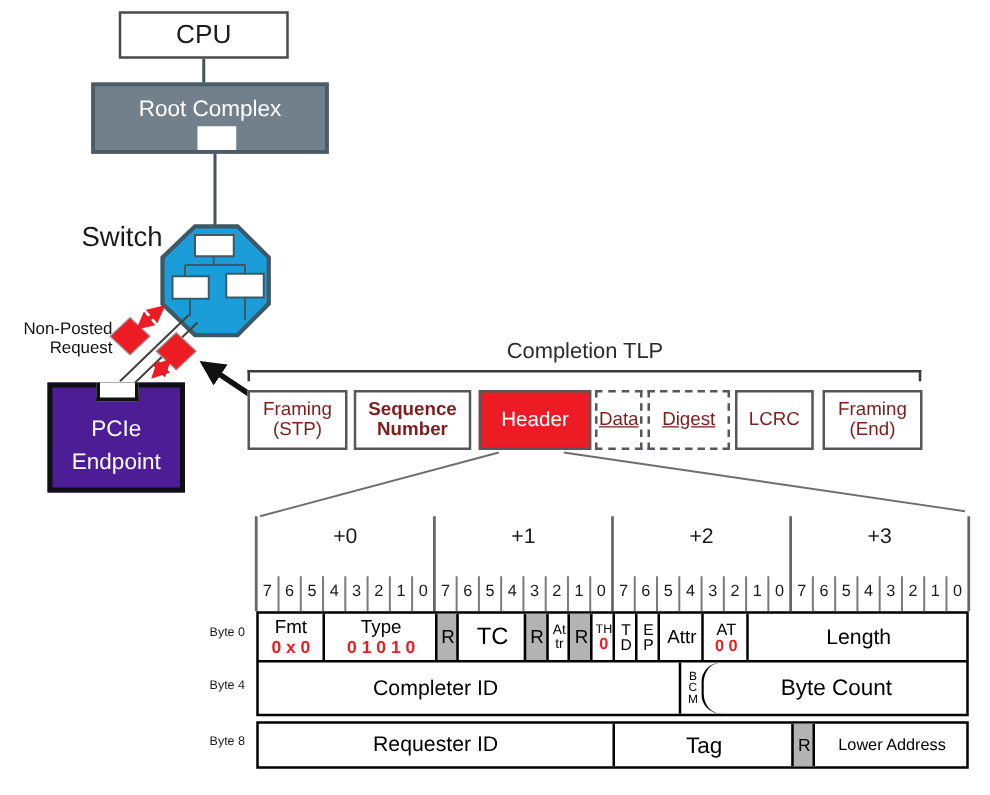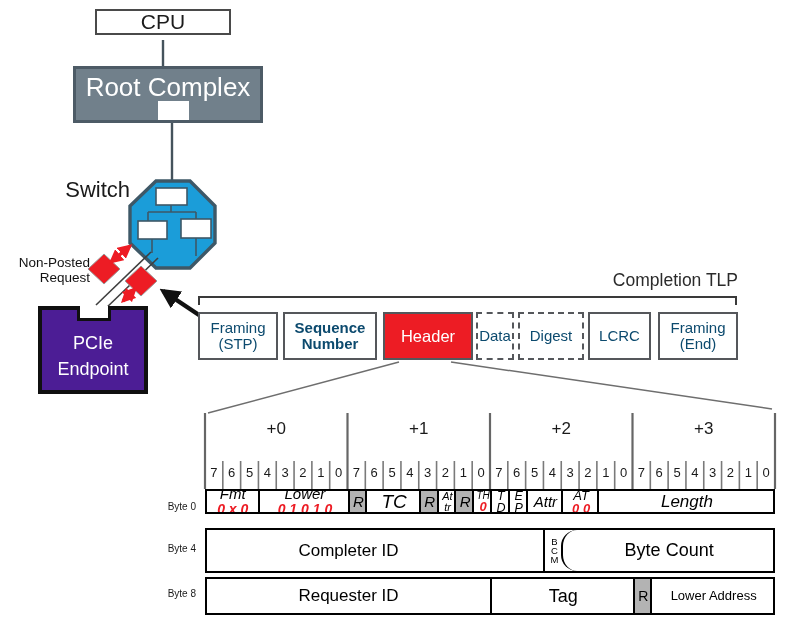--- a/index.html
+++ b/index.html
@@ -3,38 +3,38 @@
 <meta charset="utf-8">
 <style>
   html,body{margin:0;padding:0;background:#fff;}
   #stage{position:relative;width:792px;height:636px;background:#fff;overflow:hidden;
          font-family:"Liberation Sans","DejaVu Sans",sans-serif;color:#000;}
   .abs{position:absolute;}
   #overlay{position:absolute;left:0;top:0;z-index:1;}
   .box{position:absolute;box-sizing:border-box;display:flex;flex-direction:column;
        align-items:center;justify-content:center;text-align:center;z-index:2;}
   
-  .cpu{left:95px;top:9px;width:136px;height:26px;border:2px solid #4a4a4a;background:#fff;
+  .cpu{left:95px;top:9px;width:136px;height:38px;border:2px solid #4a4a4a;background:#fff;
        font-size:21px;color:#1c1c1c;}
   .rc{left:73px;top:66px;width:190px;height:57px;background:#71808b;border:3px solid #4d5b66;
-      color:#fff;font-size:26px;padding-bottom:14px;}
+      color:#fff;font-size:18px;padding-bottom:14px;}
   .rc-port{left:158px;top:101px;width:31px;height:19px;background:#fff;z-index:3;}
   .switch-label{left:30px;top:177px;width:100px;text-align:right;font-size:22px;color:#1a1a1a;z-index:2;}
   .np-label{left:2px;top:256px;width:88px;text-align:right;font-size:13.5px;line-height:14.5px;color:#111;z-index:2;}
   .ep{left:38px;top:306px;width:110px;height:88px;background:#4c1d95;border:4px solid #101010;
       color:#fff;font-size:18px;line-height:26px;padding-top:12px;}
   .ep-port{left:77px;top:306px;width:34px;height:15px;background:#fff;z-index:3;
            border:3px solid #101010;border-top:none;box-sizing:border-box;}
   
-  .tlp-title{left:198px;top:270px;width:540px;text-align:right;font-size:17.5px;color:#2b2b2b;z-index:2;}
+  .tlp-title{left:198px;top:270px;width:540px;text-align:center;font-size:17.5px;color:#2b2b2b;z-index:2;}
   .bracket{left:198px;top:296px;width:539px;height:9px;box-sizing:border-box;z-index:2;
            border-top:2.4px solid #3a3a3a;border-left:2.4px solid #3a3a3a;border-right:2.4px solid #3a3a3a;}
-  .tlpbox{top:312px;height:48px;border:2px solid #55575b;background:#fff;color:#0c4a6e;
+  .tlpbox{top:312px;height:48px;border:2px solid #55575b;background:#fff;color:#7f1d1d;
           font-size:15px;line-height:16px;}
-  .tlpbox.dashed{border-style:dashed;}
+  .tlpbox.dashed{border-style:dashed;text-decoration:underline;}
   .tlpbox.hdr{background:#ed1c24;color:#fff;font-size:16.5px;}
   
   .offset{position:absolute;top:419px;width:142.5px;text-align:center;font-size:17px;color:#1a1a1a;z-index:2;}
   .bitgroup{position:absolute;top:465px;width:142.5px;height:22px;display:flex;z-index:2;}
   .bitgroup span{flex:1;text-align:center;font-size:13px;color:#1a1a1a;}
   
   .hrow{position:absolute;left:205px;width:570px;box-sizing:border-box;border:2px solid #000;
         background:#fff;z-index:2;}
   .cell{position:absolute;top:0;bottom:0;display:flex;flex-direction:column;align-items:center;
         justify-content:center;text-align:center;border-left:2px solid #000;line-height:1.04;overflow:hidden;}
@@ -221,27 +221,27 @@
       <span>3</span>
       <span>2</span>
       <span>1</span>
       <span>0</span>
   </div>
 
   <div class="rowlbl" style="top:501px;">Byte 0</div>
   <div class="rowlbl" style="top:543px;">Byte 4</div>
   <div class="rowlbl" style="top:588px;">Byte 8</div>
 
-  <div class="hrow" style="top:489px;height:25px;font-style:italic;">
+  <div class="hrow" style="top:489px;height:41px;">
     <div class="cell first" style="left:0;width:51.4px;">
       <span class="lbl15">Fmt</span>
       <span class="val">0 x 0</span>
     </div>
     <div class="cell" style="left:51.4px;width:89.1px;">
-      <span class="lbl15">Lower</span>
+      <span class="lbl15">Type</span>
       <span class="val">0 1 0 1 0</span>
     </div>
     <div class="cell res" style="left:140.5px;width:17.8px;">
       <span class="r15">R</span>
     </div>
     <div class="cell" style="left:158.3px;width:53.5px;">
       <span class="tc">TC</span>
     </div>
     <div class="cell res" style="left:211.8px;width:17.8px;">
       <span class="r15">R</span>

